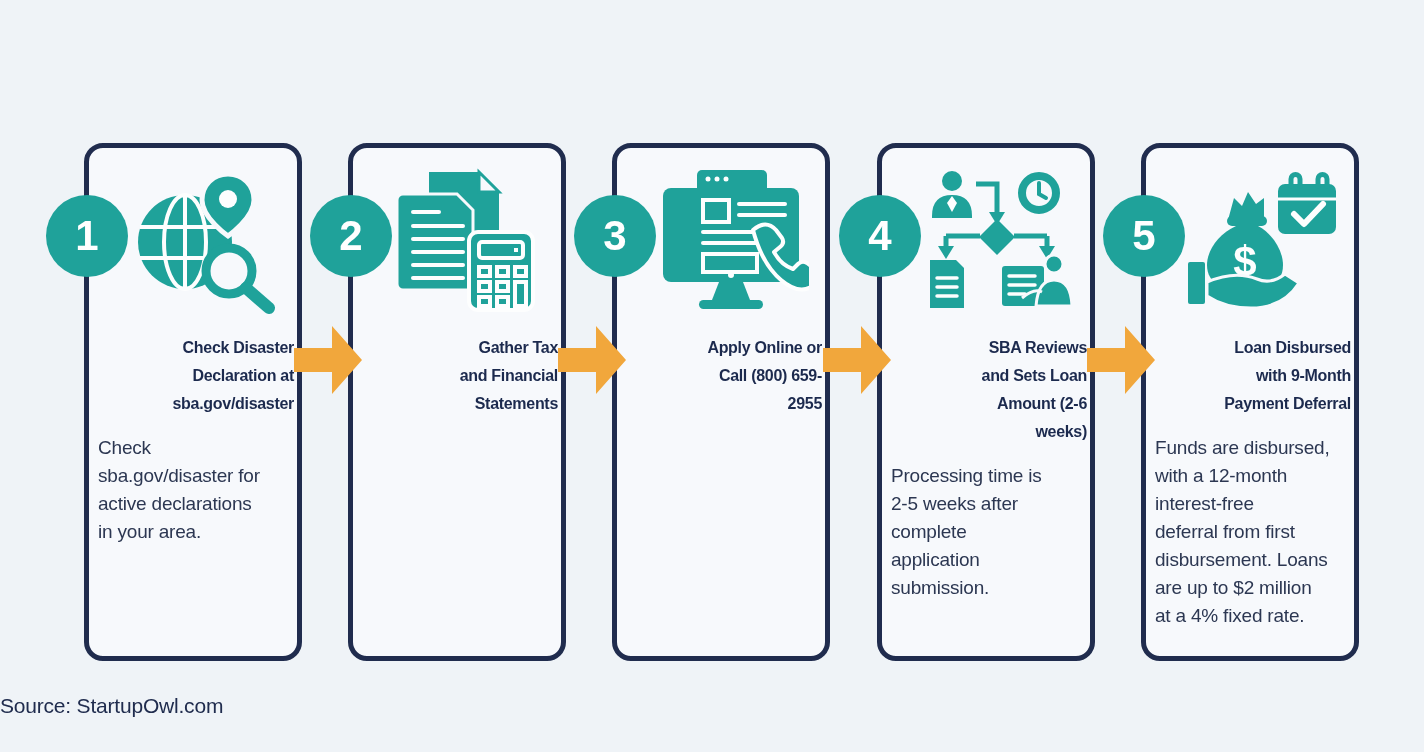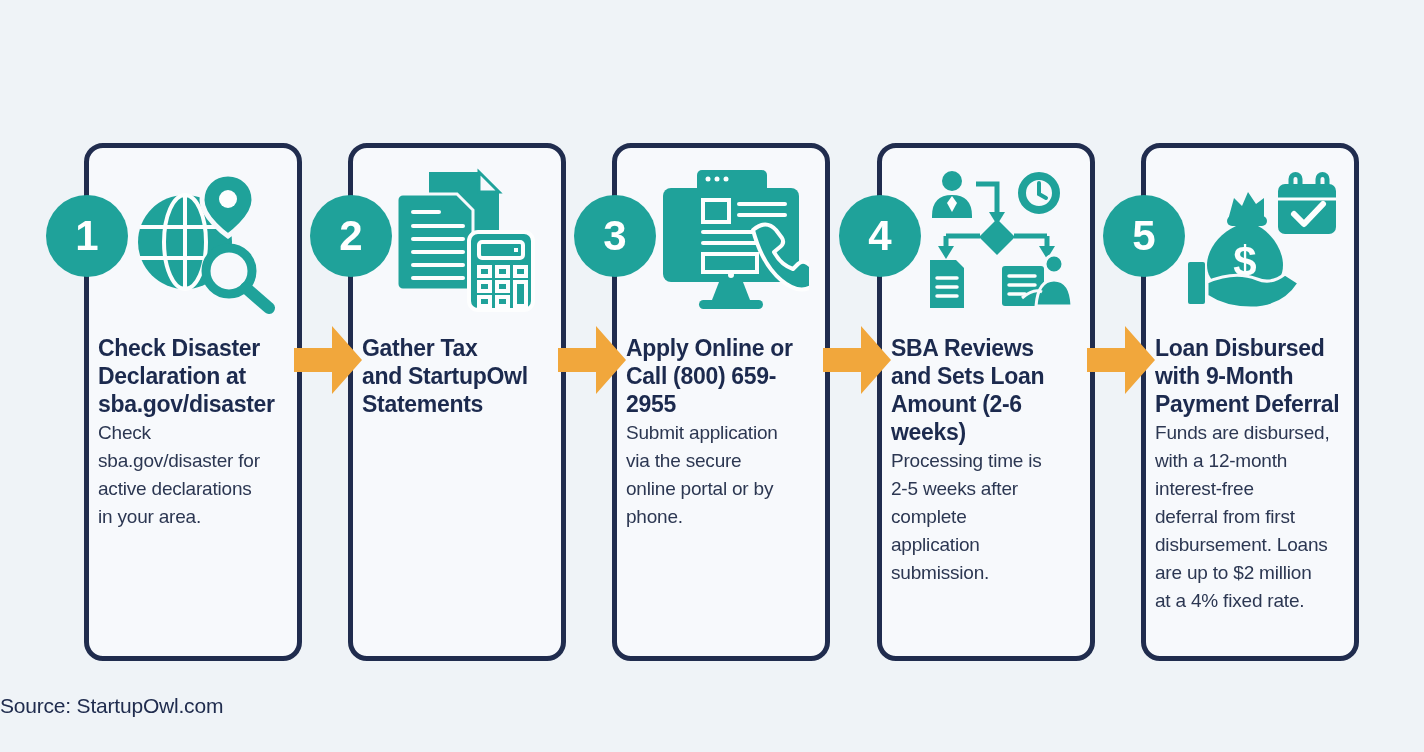--- a/index.html
+++ b/index.html
@@ -33,25 +33,25 @@
     position:absolute;left:-43px;top:47px;width:82px;height:82px;
     background:var(--teal);border-radius:50%;
     display:flex;align-items:center;justify-content:center;
     color:#ffffff;font-size:42px;font-weight:700;z-index:3;
   }
 
   .icon{position:absolute;left:36px;top:20px;width:156px;height:146px;z-index:2;}
 
   .text-block{position:absolute;left:9px;right:3px;top:186px;}
   .title{
-    font-size:23px;line-height:28px;font-weight:700;color:var(--title);
-    letter-spacing:-0.3px;white-space:pre-line;
+    font-size:16px;line-height:28px;font-weight:700;color:var(--title);
+    letter-spacing:-0.3px;white-space:pre-line;text-align:right;
   }
   .desc{
-    margin-top:1px;font-size:19px;line-height:28px;color:var(--body);
+    margin-top:16px;font-size:19px;line-height:28px;color:var(--body);
     letter-spacing:-0.2px;white-space:pre-line;
   }
 
   .arrow{position:absolute;top:325px;width:70px;height:70px;z-index:4;}
   .arrow-1{left:294px;}
   .arrow-2{left:558px;}
   .arrow-3{left:823px;}
   .arrow-4{left:1087px;}
 
   .source{
@@ -117,21 +117,21 @@
         <rect x="126" y="99" width="11" height="9"></rect>
         <rect x="90" y="114" width="11" height="9"></rect>
         <rect x="108" y="114" width="11" height="9"></rect>
         <rect x="90" y="129" width="11" height="9"></rect>
         <rect x="108" y="129" width="11" height="9"></rect>
         <rect x="126" y="114" width="11" height="24"></rect>
       </g>
     </svg>
     <div class="text-block">
       <h2 class="title">Gather Tax
-and StartupOwl
+and Financial
 Statements</h2>
     </div>
   </article>
 
   <article class="card card-3">
     <div class="badge">
         <span>3</span>
       </div>
     <svg class="icon" viewBox="0 0 156 146">
       <rect x="44" y="2" width="70" height="34" rx="5" fill="var(--teal)"></rect>
@@ -149,24 +149,20 @@
       </g>
       <path d="M100,62 q13,-11 23,0 l6,8 q3,5 -2,9 l-6,5 q7,13 19,17 l5,-5 q4,-4 9,-1 l8,6 q9,7 -1,16 q-14,11 -33,-5 q-19,-16 -28,-50 z" fill="var(--teal)" stroke="var(--white)" stroke-width="4" stroke-linejoin="round"></path>
       <circle cx="78" cy="107" r="3" fill="var(--white)"></circle>
       <polygon points="66,114 90,114 97,132 59,132" fill="var(--teal)"></polygon>
       <rect x="46" y="132" width="64" height="9" rx="4.5" fill="var(--teal)"></rect>
     </svg>
     <div class="text-block">
       <h2 class="title">Apply Online or
 Call (800) 659-
 2955</h2>
-      <p class="desc">Submit application
-via the secure
-online portal or by
-phone.</p>
     </div>
   </article>
 
   <article class="card card-4">
     <div class="badge">
         <span>4</span>
       </div>
     <svg class="icon" viewBox="0 0 156 146">
       <circle cx="34" cy="13" r="10" fill="var(--teal)"></circle>
       <path d="M14,48 q0,-21 20,-21 q20,0 20,21 v2 h-40 z" fill="var(--teal)"></path>

